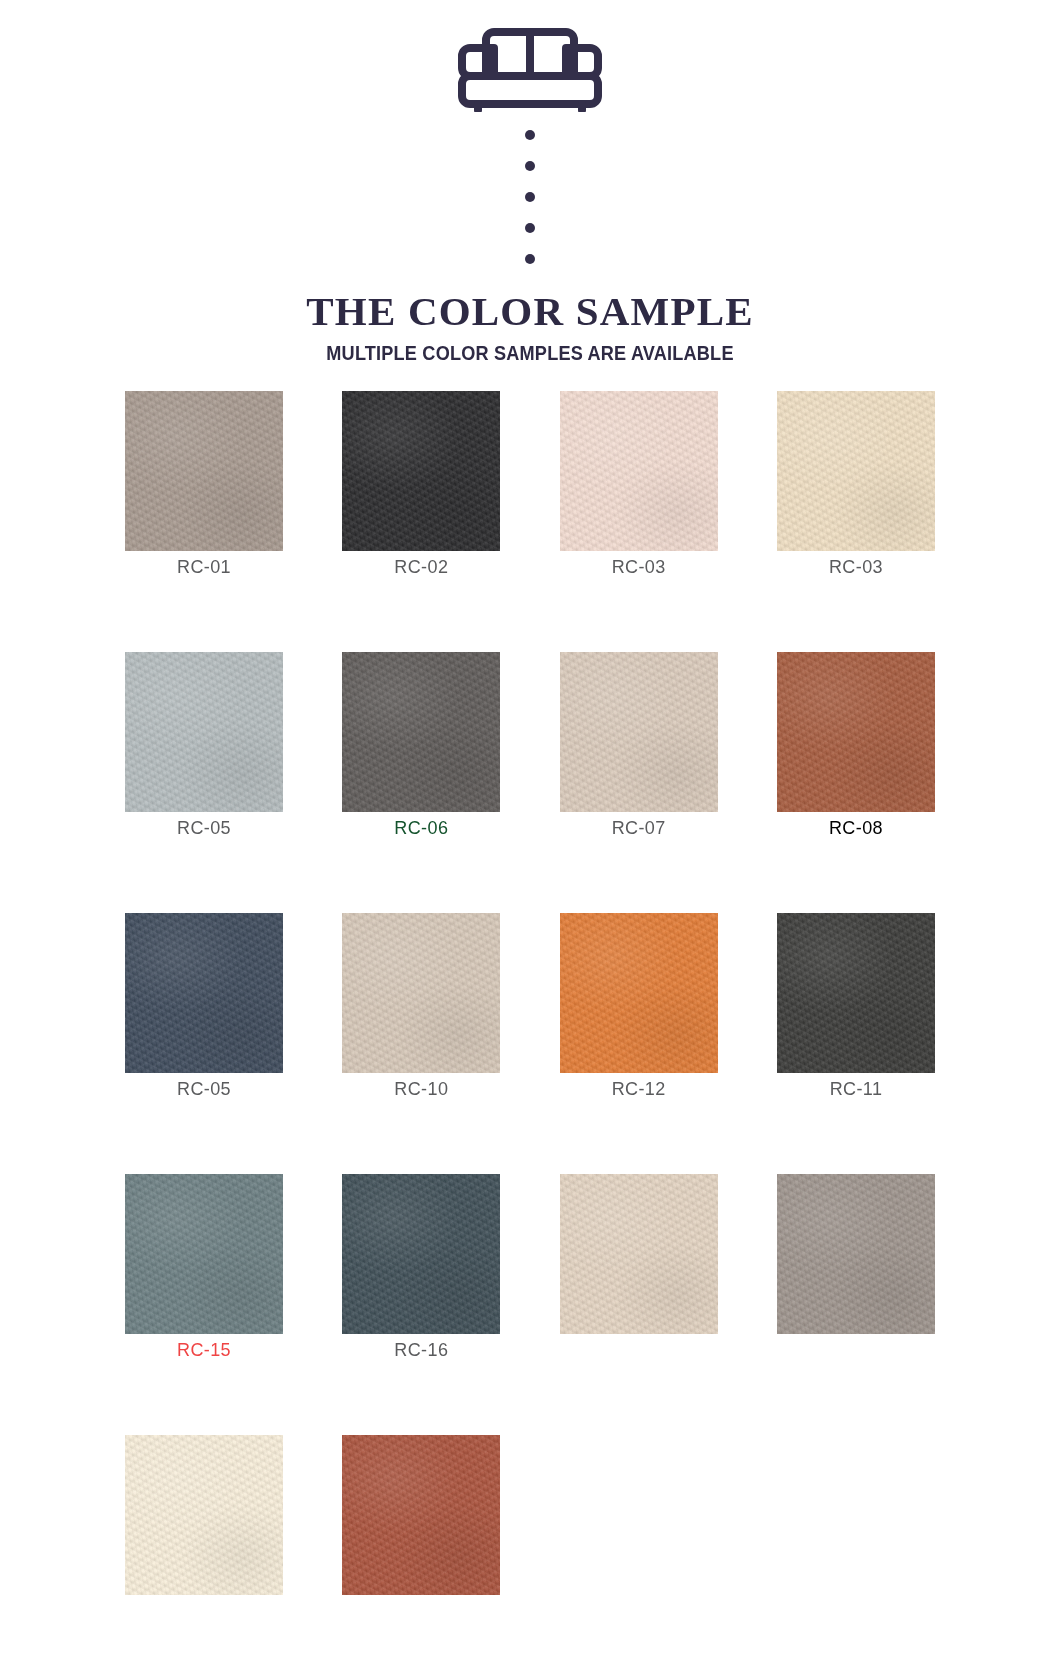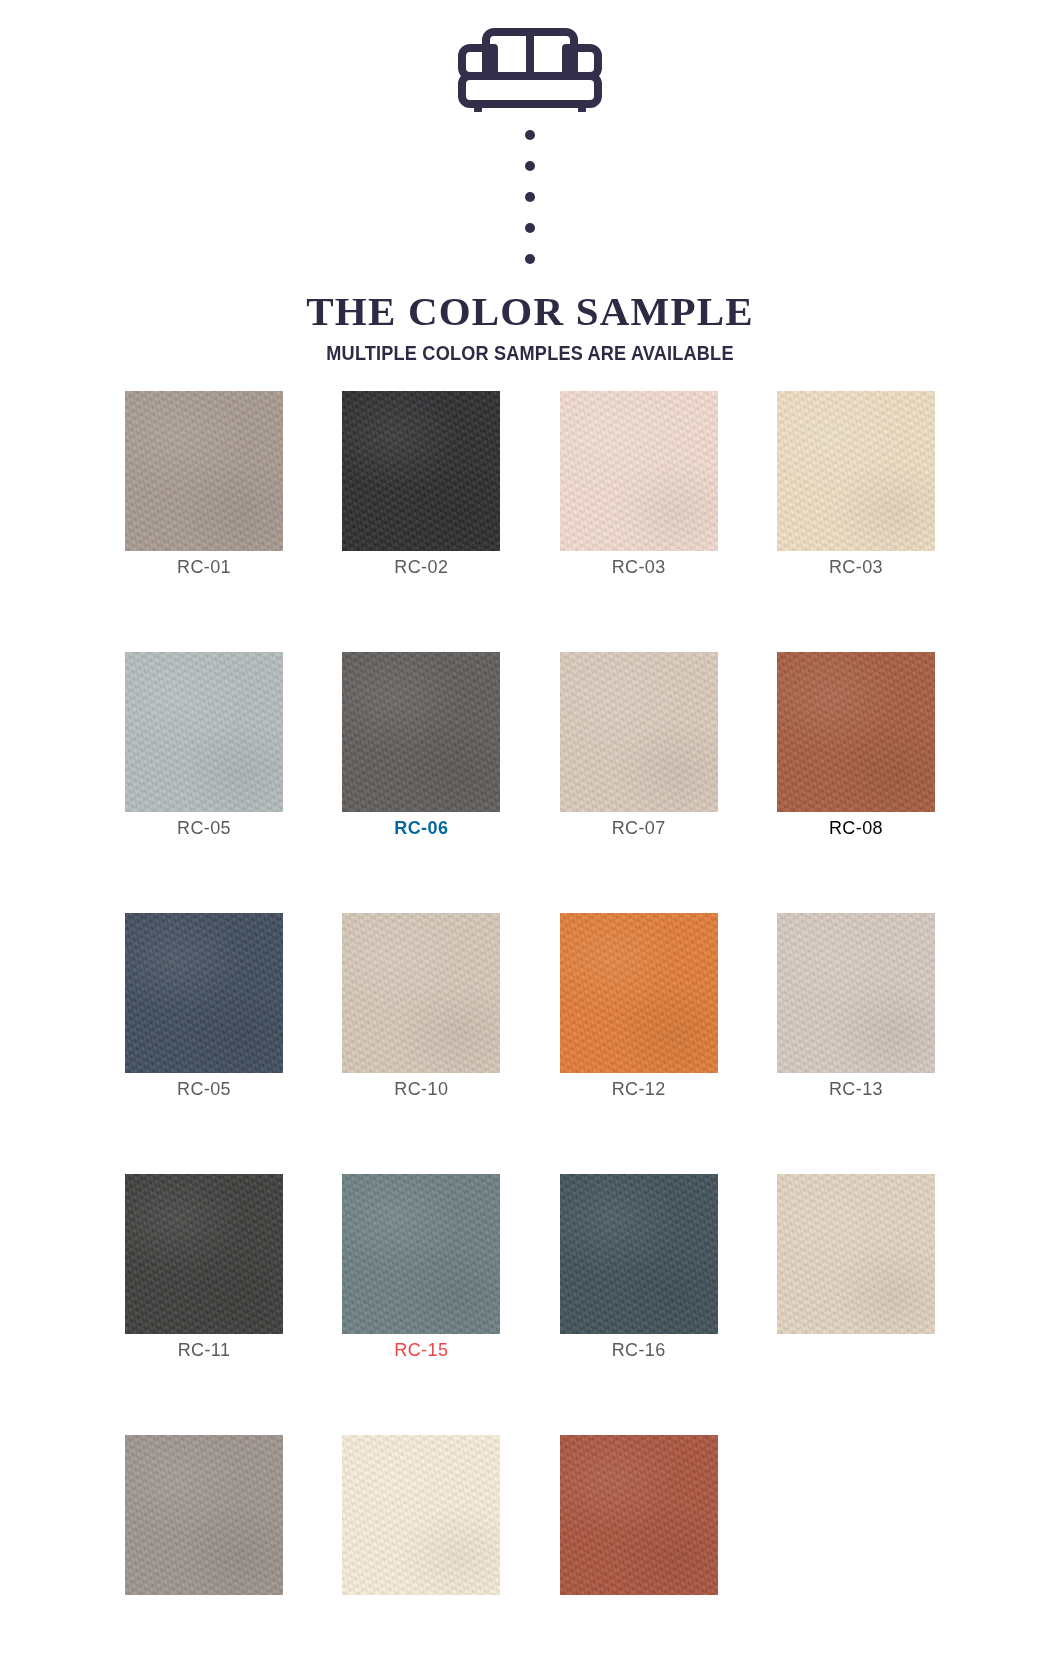--- a/index.html
+++ b/index.html
@@ -206,21 +206,21 @@
       <div class="swatch-cell">
         <div class="swatch-chip" style="background: rgb(240, 223, 195);"></div>
         <div class="swatch-label" style="color: rgb(90, 91, 93);">RC-03</div>
       </div>
       <div class="swatch-cell">
         <div class="swatch-chip" style="background: rgb(181, 189, 191);"></div>
         <div class="swatch-label" style="color: rgb(90, 91, 93);">RC-05</div>
       </div>
       <div class="swatch-cell">
         <div class="swatch-chip" style="background: rgb(95, 91, 89);"></div>
-        <div class="swatch-label" style="color: #0369a1; font-weight: bold;">RC-06</div>
+        <div class="swatch-label" style="color: #14532d;">RC-06</div>
       </div>
       <div class="swatch-cell">
         <div class="swatch-chip" style="background: rgb(219, 203, 188);"></div>
         <div class="swatch-label" style="color: rgb(90, 91, 93);">RC-07</div>
       </div>
       <div class="swatch-cell">
         <div class="swatch-chip" style="background: rgb(167, 92, 63);"></div>
         <div class="swatch-label" style="color: #000000;">RC-08</div>
       </div>
       <div class="swatch-cell">
@@ -229,24 +229,20 @@
       </div>
       <div class="swatch-cell">
         <div class="swatch-chip" style="background: rgb(215, 200, 185);"></div>
         <div class="swatch-label" style="color: rgb(90, 91, 93);">RC-10</div>
       </div>
       <div class="swatch-cell">
         <div class="swatch-chip" style="background: rgb(227, 124, 54);"></div>
         <div class="swatch-label" style="color: rgb(90, 91, 93);">RC-12</div>
       </div>
       <div class="swatch-cell">
-        <div class="swatch-chip" style="background: rgb(215, 202, 193);"></div>
-        <div class="swatch-label" style="color: rgb(90, 91, 93);">RC-13</div>
-      </div>
-      <div class="swatch-cell">
         <div class="swatch-chip" style="background: rgb(59, 59, 57);"></div>
         <div class="swatch-label" style="color: rgb(90, 91, 93);">RC-11</div>
       </div>
       <div class="swatch-cell">
         <div class="swatch-chip" style="background: rgb(108, 127, 131);"></div>
         <div class="swatch-label" style="color: #ef4444;">RC-15</div>
       </div>
       <div class="swatch-cell">
         <div class="swatch-chip" style="background: rgb(63, 79, 87);"></div>
         <div class="swatch-label" style="color: rgb(90, 91, 93);">RC-16</div>

